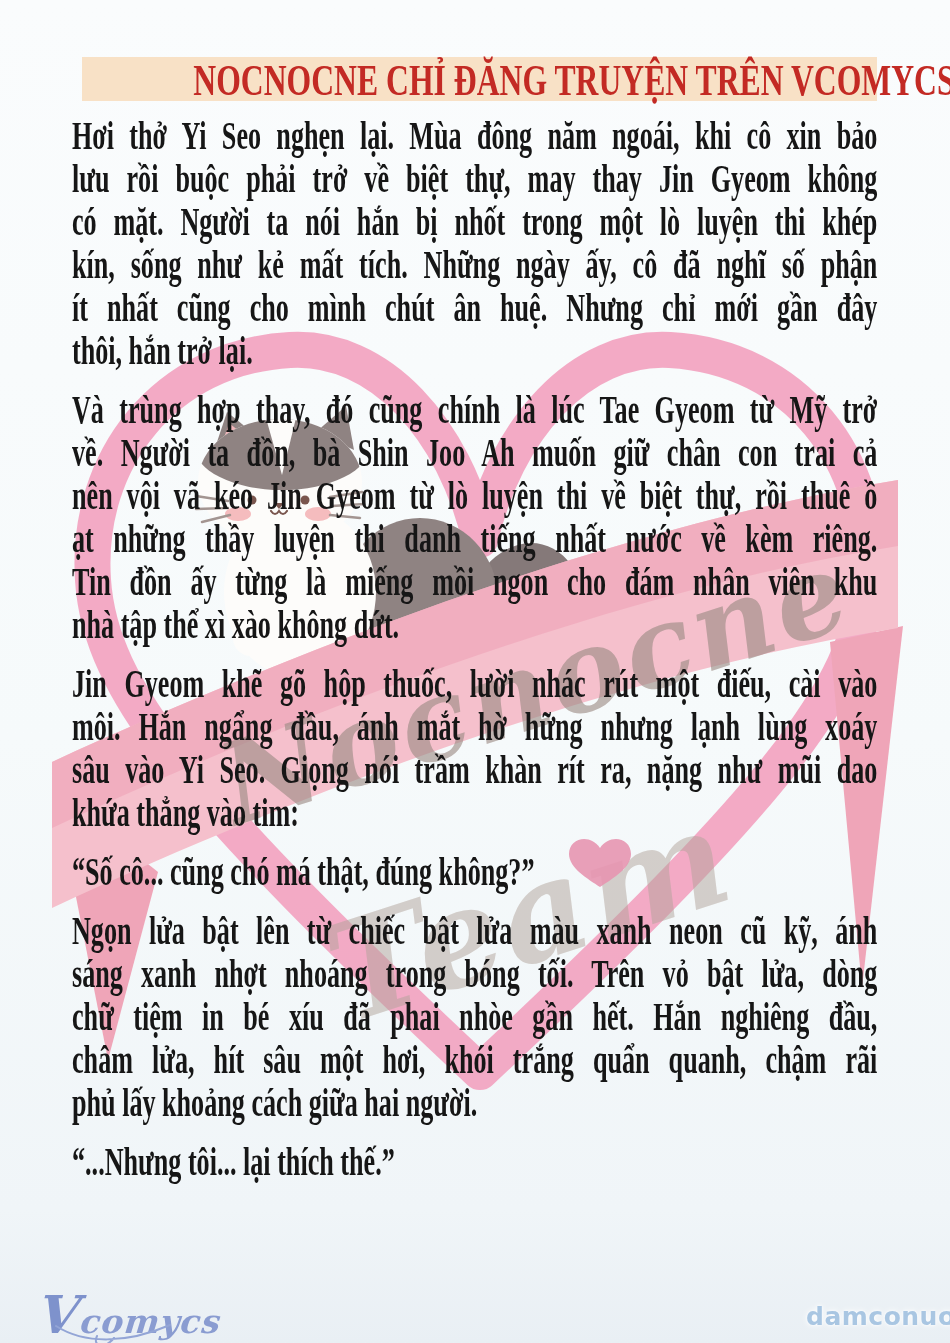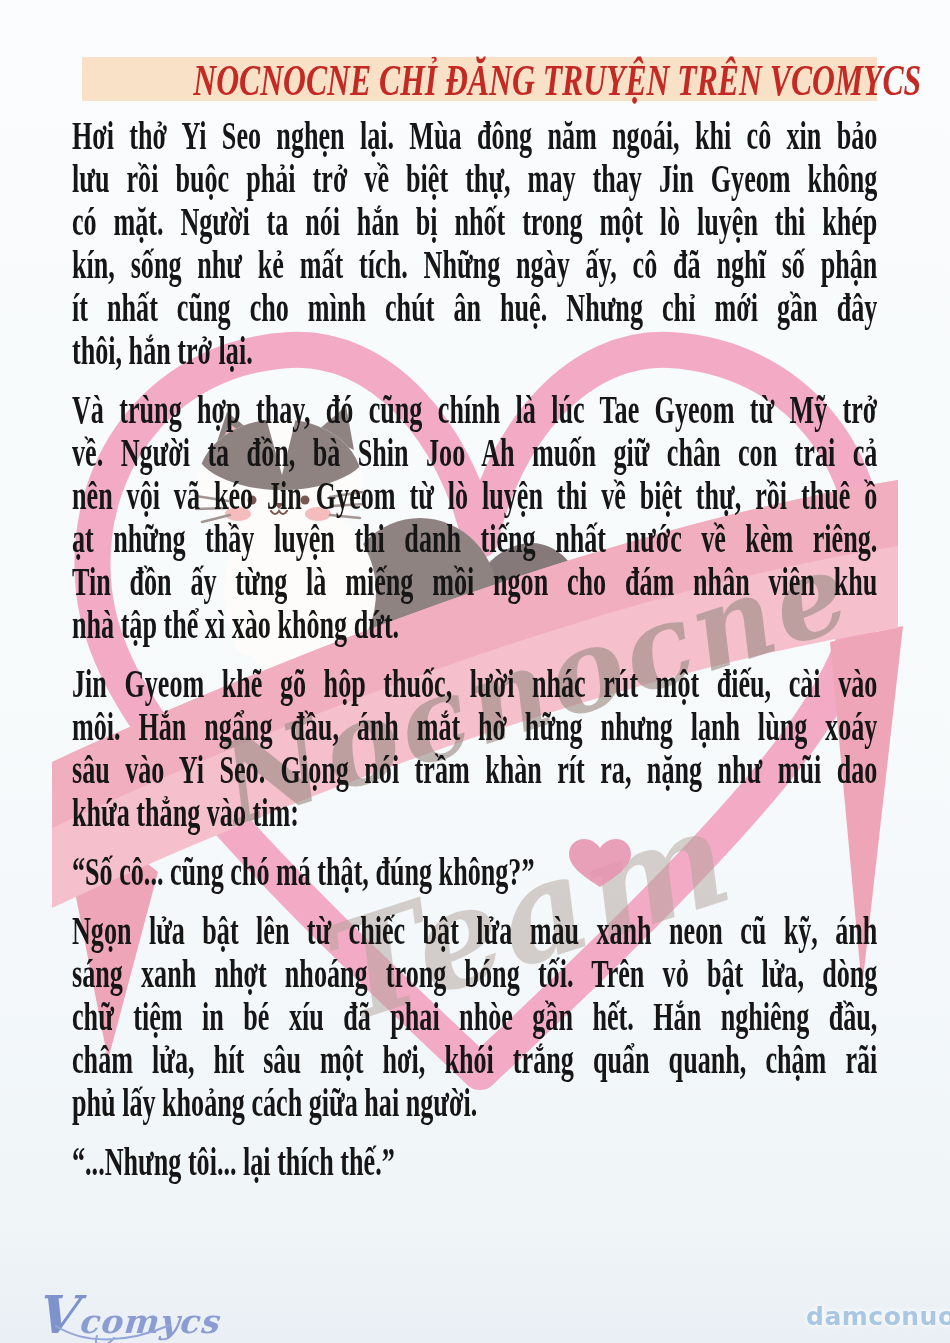--- a/index.html
+++ b/index.html
@@ -6,21 +6,21 @@
   .page {
     position:relative; width:950px; height:1343px; overflow:hidden;
     background:linear-gradient(180deg,#fafcfd 0%, #f6fafb 55%, #f0f5f8 90%, #e9eff4 100%);
     font-family:"Liberation Serif","DejaVu Serif",serif;
   }
   .watermark { position:absolute; left:0; top:0; z-index:0; }
   .wm-script { font-family:"DejaVu Serif","Liberation Serif",serif; font-style:italic; font-weight:bold; }
 
   .banner {
     position:absolute; left:82px; top:57px; width:795px; height:44px;
-    background:#f8e1c6; z-index:3;font-style:italic;
+    background:#f8e1c6; z-index:3;
   }
   .banner-text {
     display:block; width:100%; height:44px; line-height:47px; text-align:center;
     transform:scaleX(0.72); transform-origin:50% 50%;
     font-weight:bold; font-size:44px; color:#c32a24; white-space:nowrap;
   }
 
   .story {
     position:absolute; left:72px; top:114px; width:1202px;
     transform:scaleX(0.67); transform-origin:0 0;

